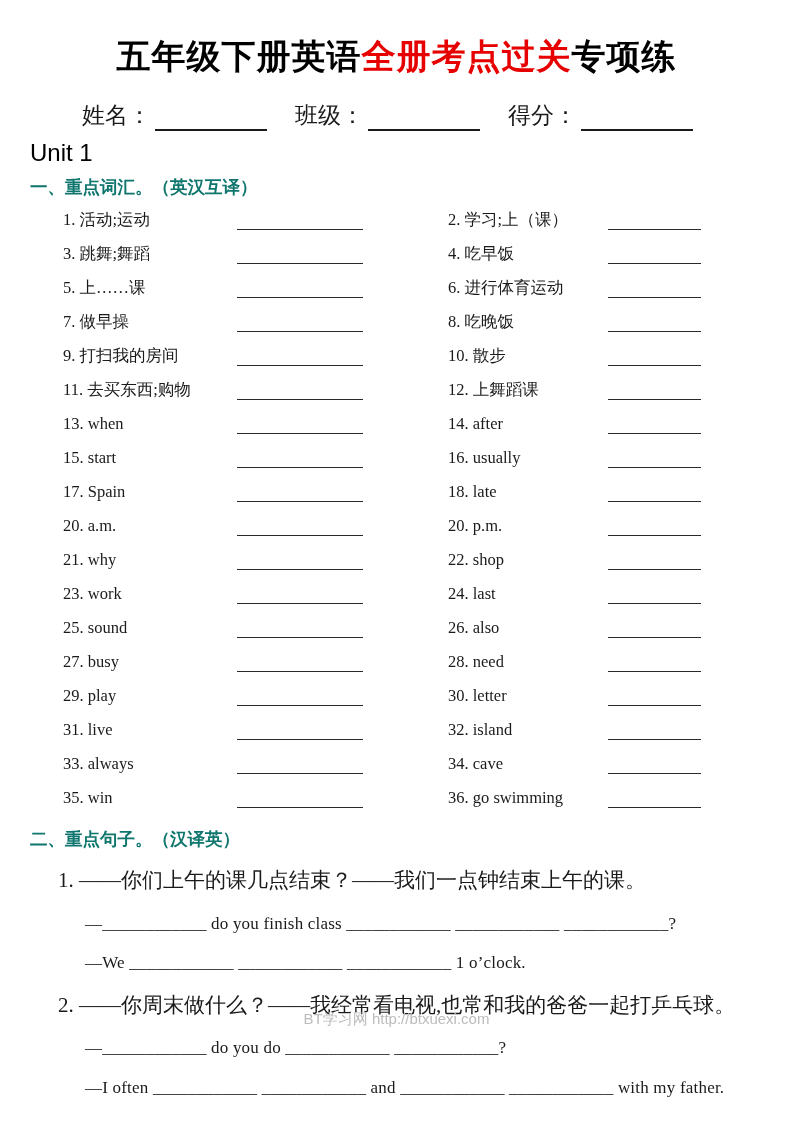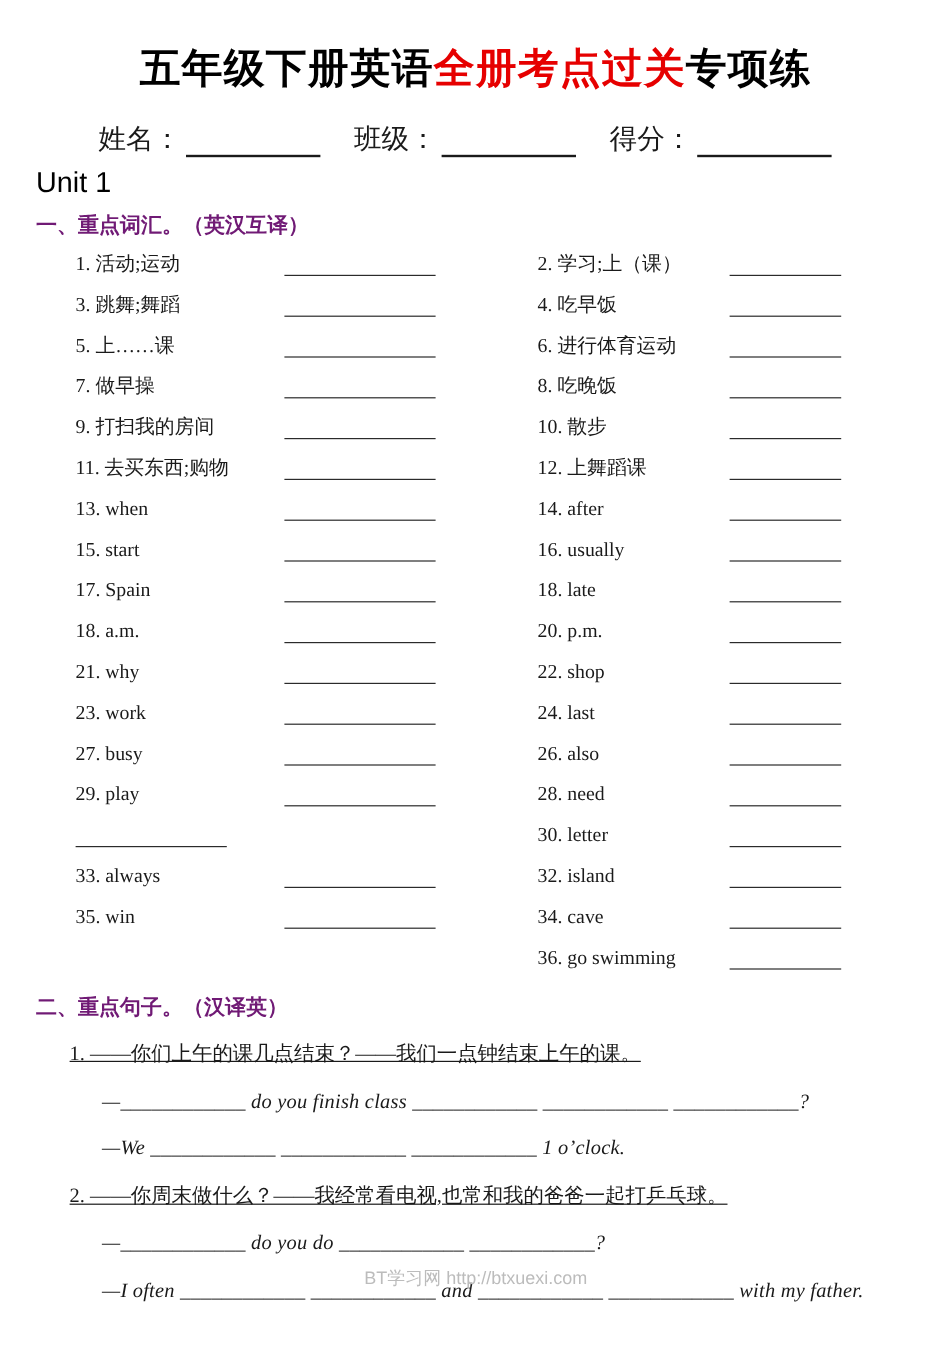--- a/index.html
+++ b/index.html
@@ -44,21 +44,21 @@
   .unit-title {
     font-family: "Liberation Sans", sans-serif;
     font-size: 24px;
     margin: 2px 0 8px 0;
     color: #000;
   }
   .section-heading {
     font-family: "Liberation Sans", sans-serif;
     font-size: 17.5px;
     font-weight: 700;
-    color: #701a75;
+    color: #0f766e;
     margin: 6px 0 10px 0;
   }
   .vocab {
     display: flex;
     padding-left: 33px;
     margin-bottom: 4px;
   }
   .vocab-col-left { width: 385px; }
   .vocab-col-right { flex: 1; }
   .vocab-row {
@@ -72,38 +72,36 @@
   .vocab-blank {
     display: inline-block;
     height: 20px;
     margin-bottom: 2px;
     border-bottom: 1.5px solid #2b2b2b;
   }
   .vocab-col-left .vocab-blank { width: 126px; }
   .vocab-col-right .vocab-blank { width: 93px; }
   .sentence-section { margin-top: 2px; }
   .prompt {
-    font-size: 17px;
+    font-size: 21px;
     padding-left: 28px;
     margin: 14px 0 4px 0;
     line-height: 1.5;
-    text-decoration: underline;
   }
   .answer-line {
     font-size: 17px;
     padding-left: 55px;
     margin: 14px 0 14px 0;
     line-height: 1.5;
     letter-spacing: 0.2px;
-    font-style: italic;
   }
   .watermark {
     position: absolute;
     left: 0;
-    top: 1056px;
+    top: 1010px;
     width: 100%;
     text-align: center;
     color: #bcbcbc;
     font-size: 15px;
     font-family: "Liberation Sans", sans-serif;
     pointer-events: none;
   }
 </style>
 </head>
 <body>
@@ -163,40 +161,45 @@
         </div>
         <div class="vocab-row">
           <span class="vocab-label">15. start</span>
           <span class="vocab-blank"></span>
         </div>
         <div class="vocab-row">
           <span class="vocab-label">17. Spain</span>
           <span class="vocab-blank"></span>
         </div>
         <div class="vocab-row">
-          <span class="vocab-label">18. a.m.</span>
+          <span class="vocab-label">20. a.m.</span>
           <span class="vocab-blank"></span>
         </div>
         <div class="vocab-row">
           <span class="vocab-label">21. why</span>
           <span class="vocab-blank"></span>
         </div>
         <div class="vocab-row">
           <span class="vocab-label">23. work</span>
           <span class="vocab-blank"></span>
         </div>
         <div class="vocab-row">
+          <span class="vocab-label">25. sound</span>
+          <span class="vocab-blank"></span>
+        </div>
+        <div class="vocab-row">
           <span class="vocab-label">27. busy</span>
           <span class="vocab-blank"></span>
         </div>
         <div class="vocab-row">
           <span class="vocab-label">29. play</span>
           <span class="vocab-blank"></span>
         </div>
         <div class="vocab-row">
+          <span class="vocab-label">31. live</span>
           <span class="vocab-blank"></span>
         </div>
         <div class="vocab-row">
           <span class="vocab-label">33. always</span>
           <span class="vocab-blank"></span>
         </div>
         <div class="vocab-row">
           <span class="vocab-label">35. win</span>
           <span class="vocab-blank"></span>
         </div>

